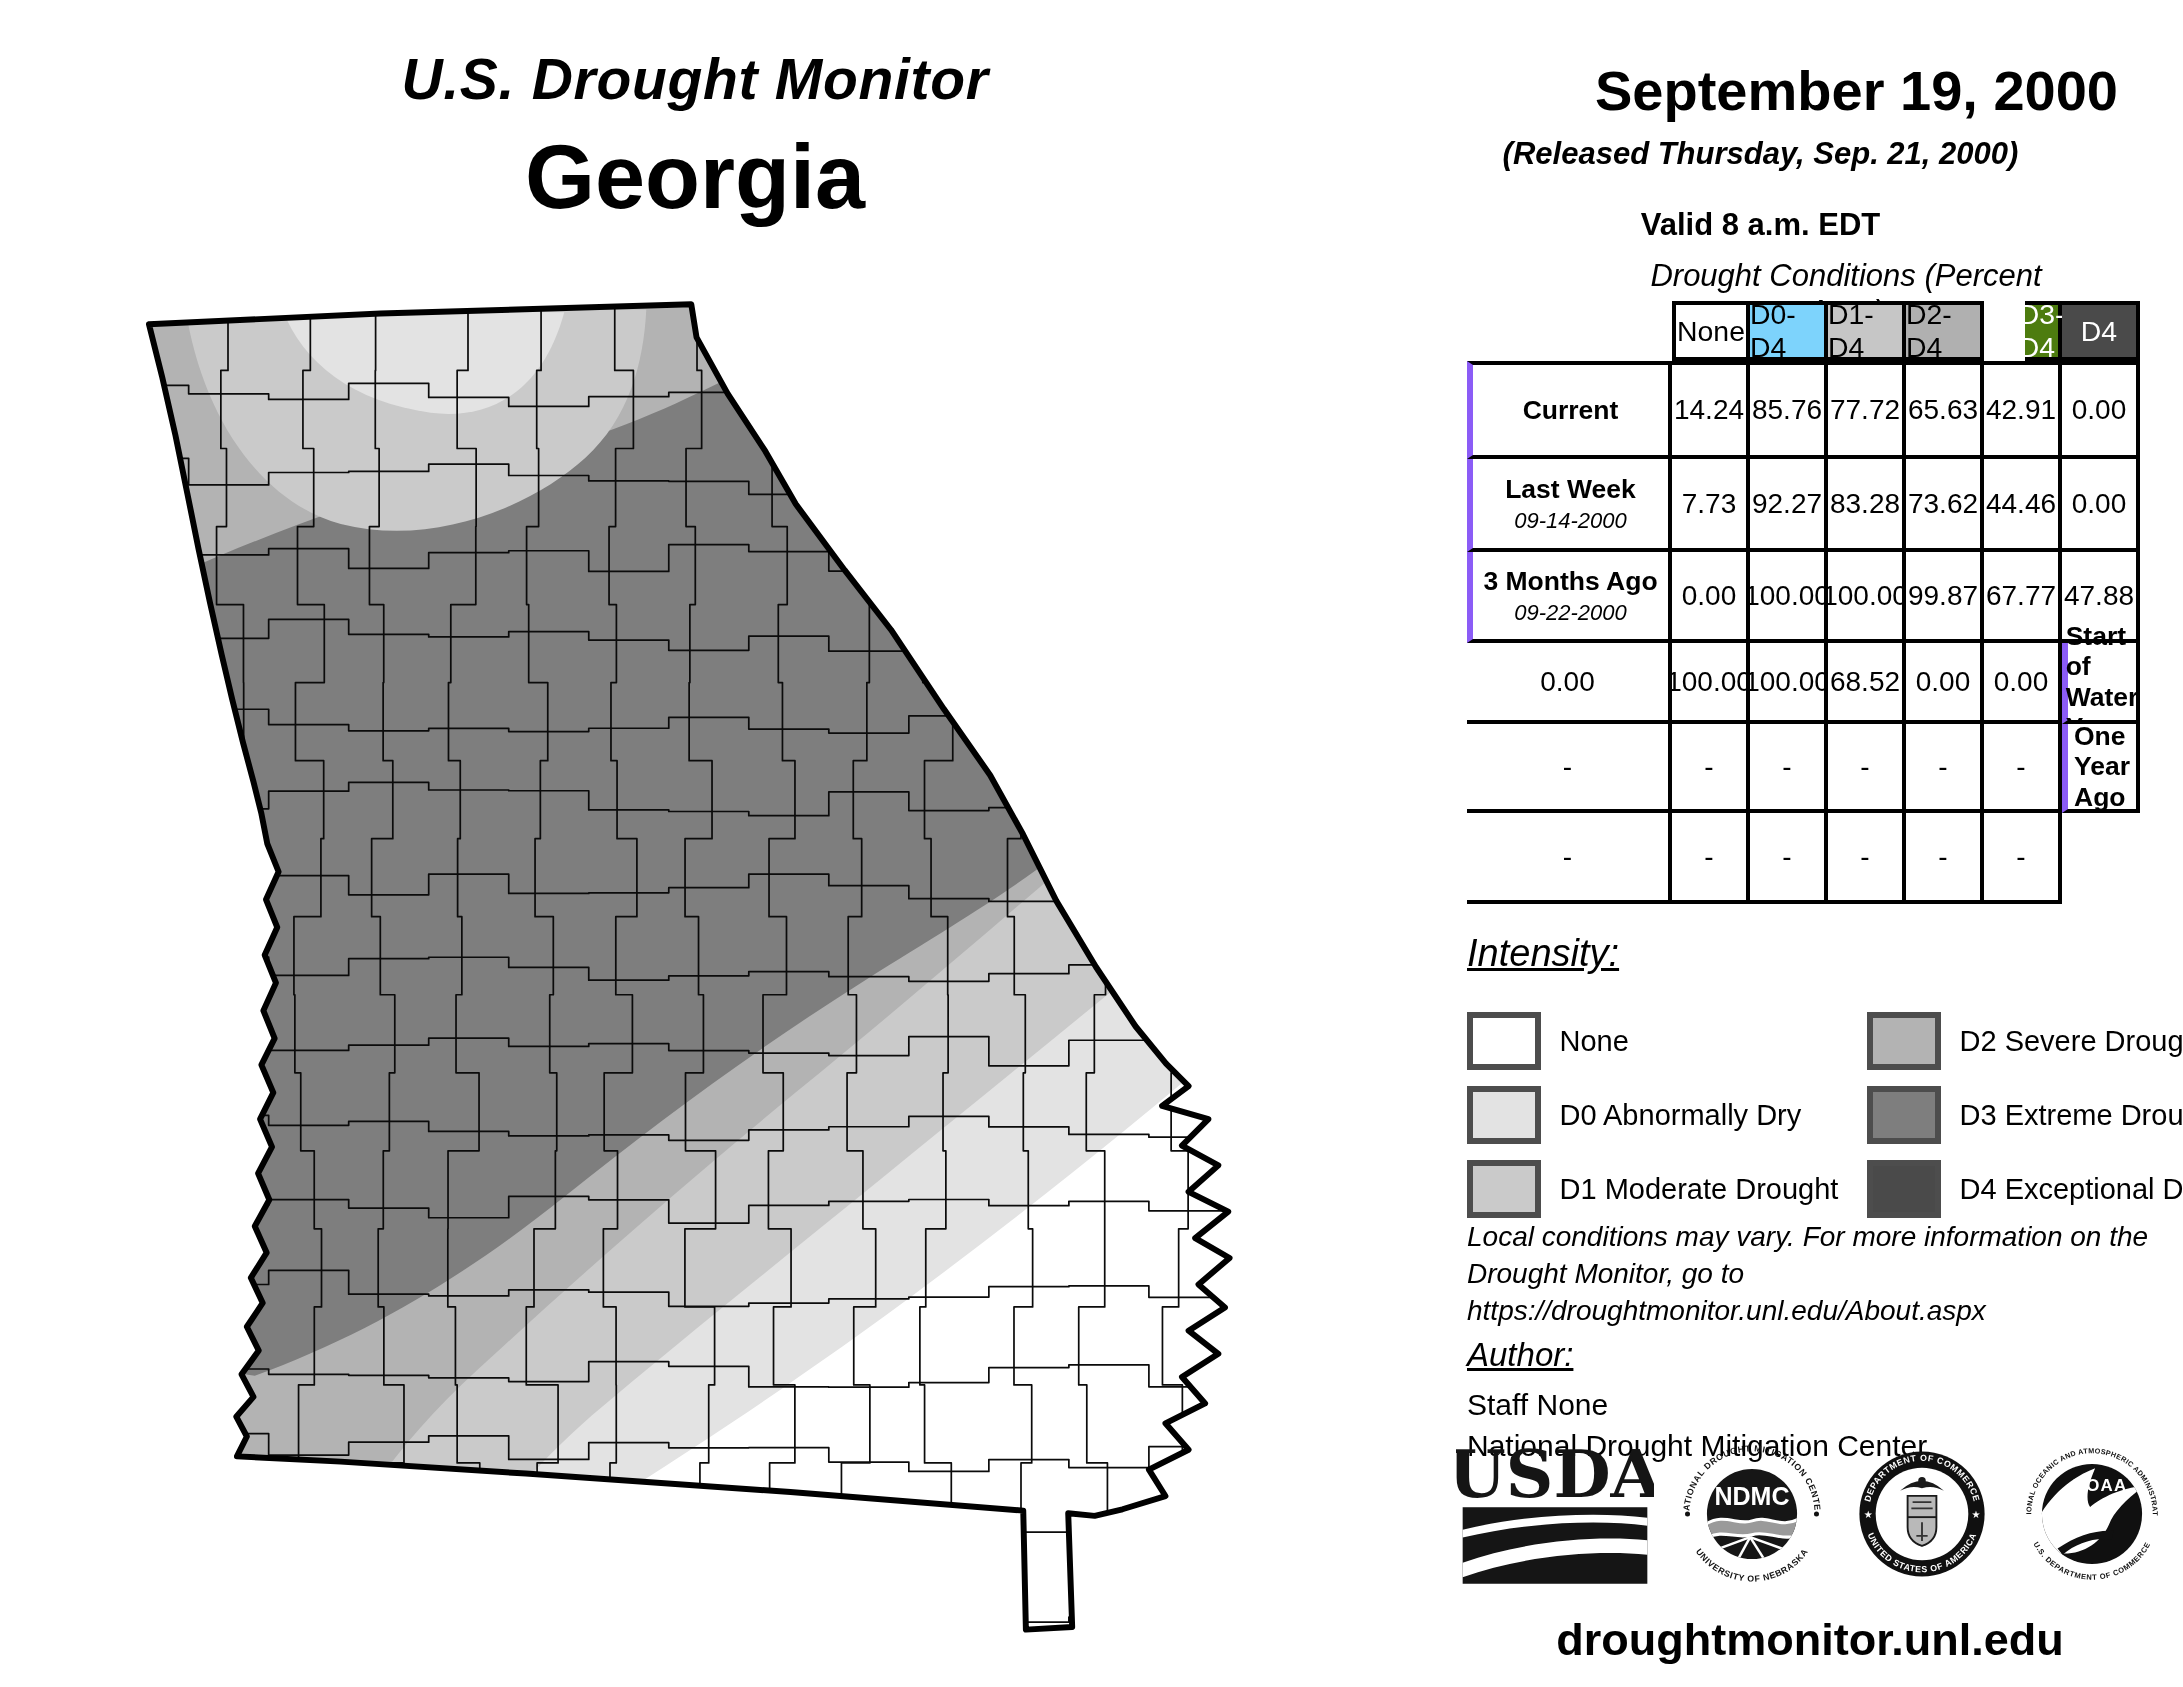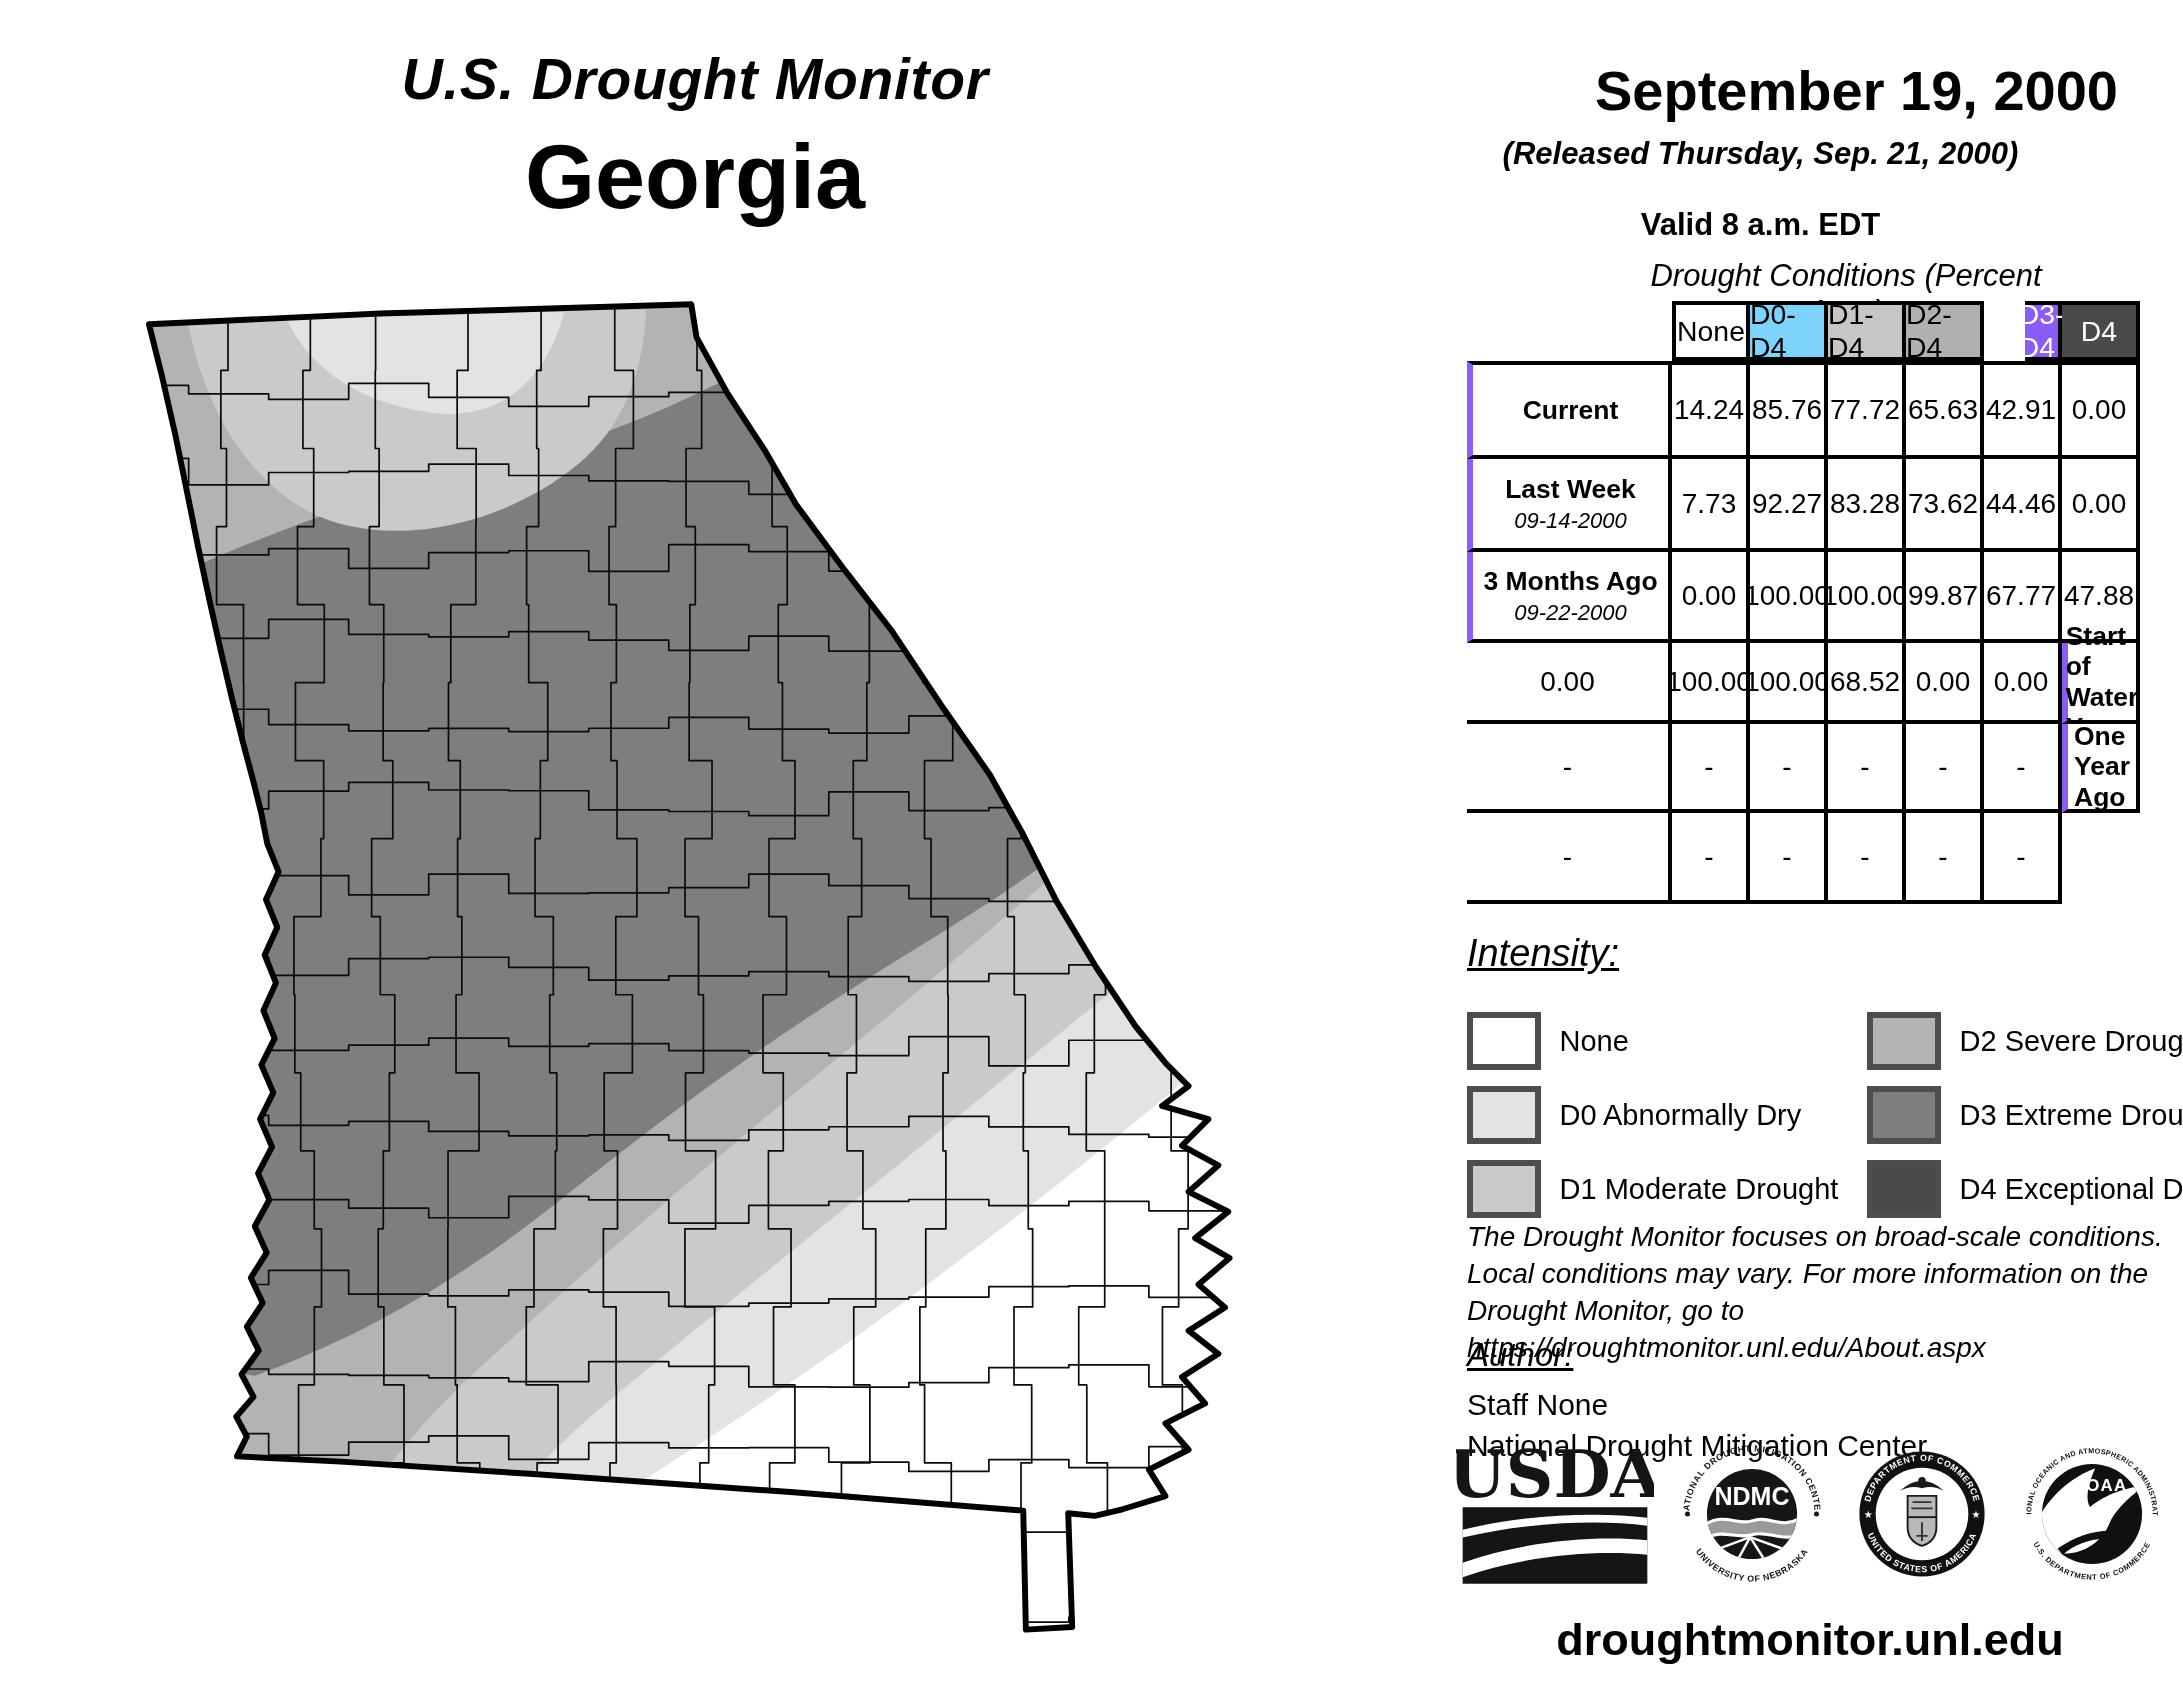--- a/index.html
+++ b/index.html
@@ -15,21 +15,21 @@
   
   .tbl-caption{left:1621px;top:258px;width:450px;text-align:center;font-size:31px;font-style:italic;}
   .dm-table{left:1467px;top:301px;display:grid;grid-template-columns:205px repeat(6,78px);grid-template-rows:60px 98px 93px 91px 81px 89px 91px;}
   .dm-table div{display:flex;flex-direction:column;align-items:center;justify-content:center;box-sizing:border-box;}
   .cell{border-right:4px solid #000;border-bottom:4px solid #000;background:#fff;font-size:28px;}
   .hc{border-top:4px solid #000;font-size:28.4px;}
   .hc-0{border-left:4px solid #000;background:#ffffff;color:#000;}
   .hc-1{background:#7dd3fc;color:#000;}
   .hc-2{background:#c6c6c6;color:#000;}
   .hc-3{background:#b0b0b0;color:#000;}
-  .hc-4{background:#8b5cf6;color:#fff;margin-left:41px;}
+  .hc-4{background:#4d7c0f;color:#fff;margin-left:41px;}
   .hc-5{background:#4a4a4a;color:#fff;}
   .corner{border:none;background:transparent;}
   .rowlab{border-left:6px solid #8b5cf6;font-weight:bold;font-size:26.5px;text-align:left;line-height:1.15;padding:0 9.3px;}
   .rowlab .sub{font-weight:normal;font-style:italic;font-size:22px;margin-top:4px;}
   .row-current{border-top:4px solid #000;}
   
   .intensity-h{left:1467px;top:932px;font-size:38px;font-style:italic;text-decoration:underline;}
   .legend{left:1467px;top:1004px;display:grid;grid-template-rows:repeat(3,74px);grid-auto-flow:column;grid-auto-columns:400px;}
   .leg-item{display:flex;align-items:center;}
   .swatch{width:74px;height:58px;border:6px solid #4d4d4d;box-sizing:border-box;margin-right:18.5px;flex:0 0 auto;}
@@ -229,21 +229,20 @@
       <span class="swatch" style="background:#7e7e7e"></span>
       <span class="leg-label">D3 Extreme Drought</span>
     </div>
   <div class="leg-item">
       <span class="swatch" style="background:#4a4a4a"></span>
       <span class="leg-label">D4 Exceptional Drought</span>
     </div>
 </div>
 
 <div class="abs notes">
-  <div>The Drought Monitor focuses on broad-scale conditions.</div>
   <div>Local conditions may vary. For more information on the</div>
   <div>Drought Monitor, go to https://droughtmonitor.unl.edu/About.aspx</div>
 </div>
 
 <div class="abs author-h">Author:</div>
 <div class="abs author-name">Staff None</div>
 <div class="abs author-org">National Drought Mitigation Center</div>
 
 <div class="abs logos">
 

